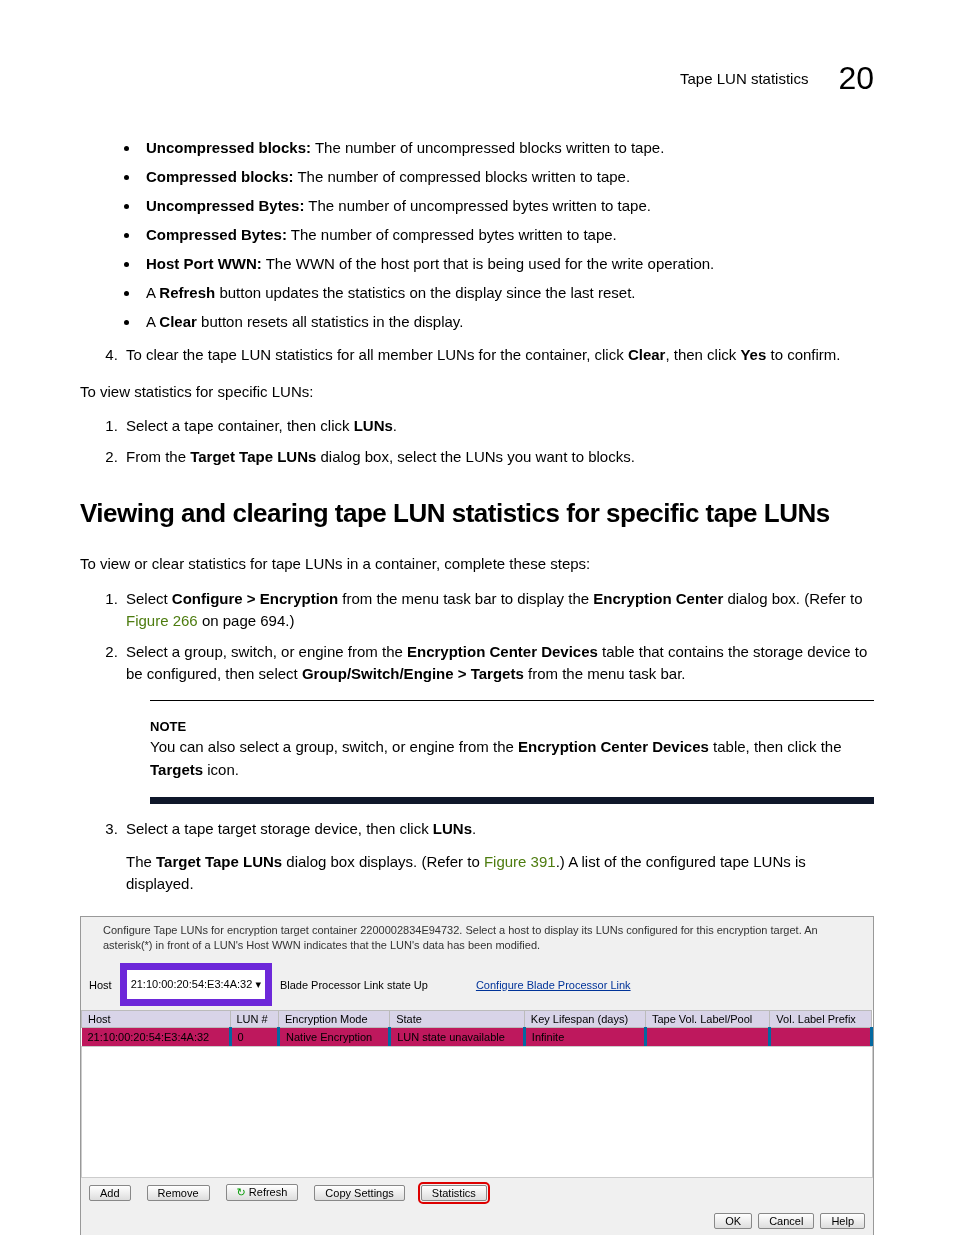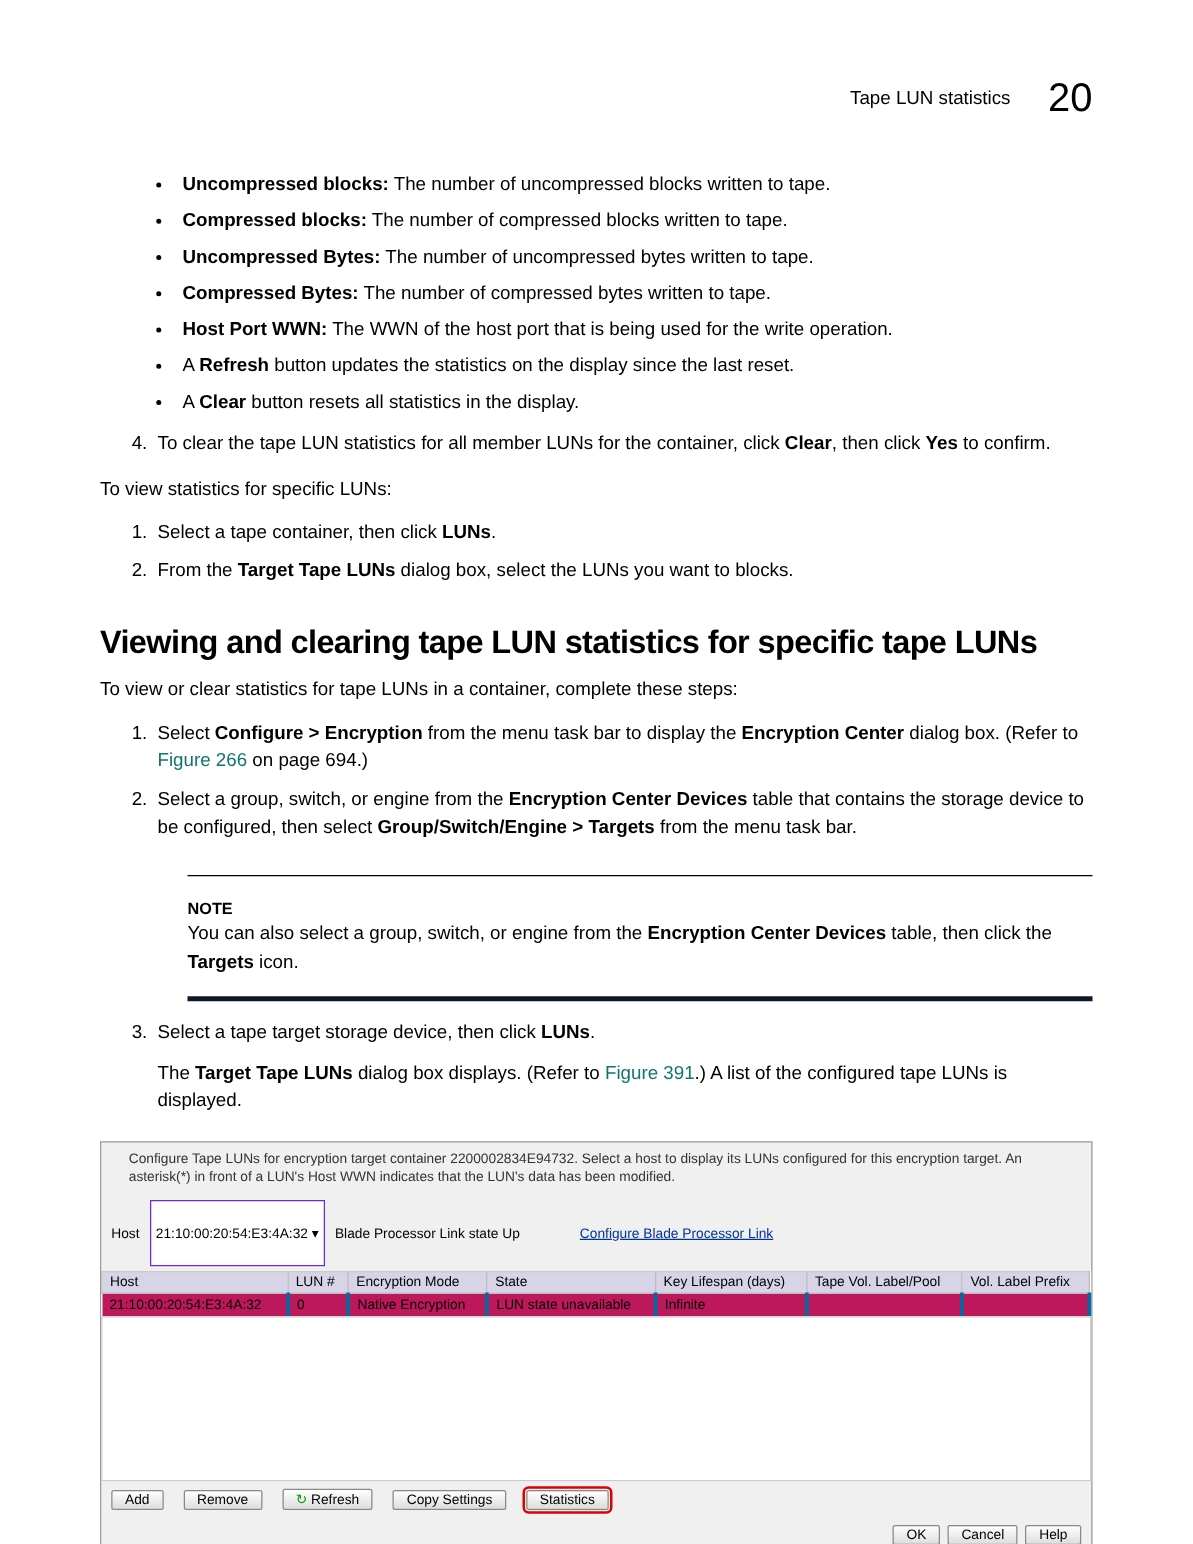--- a/index.html
+++ b/index.html
@@ -50,36 +50,36 @@
     line-height: 1.5;
   }
   .body-text {
     margin: 0 0 12px 0;
     line-height: 1.5;
   }
   h2.section-heading {
     font-family: "Arial Narrow", Arial, sans-serif;
     font-size: 26px;
     font-weight: bold;
-    margin: 30px 0 12px 0;
+    margin: 30px 0 24px 0;
     letter-spacing: -0.5px;
   }
   .note-block {
-    margin: 26px 0 14px 24px;
+    margin: 14px 0 14px 24px;
     border-top: 1px solid #000;
-    border-bottom: 4px solid #0f172a;
+    border-bottom: 7px solid #0f172a;
     padding: 16px 0;
     line-height: 1.5;
   }
   .note-label {
     font-weight: bold;
     font-size: 13px;
   }
   .bold { font-weight: bold; }
-  .link { color: #0f766e; }
+  .link { color: #4d7c0f; }
   .figure-wrap {
     margin: 20px 0 6px 0;
   }
   .dialog {
     border: 1px solid #999;
     background: #f0f0f0;
     font-size: 11px;
     width: 100%;
     box-sizing: border-box;
   }
@@ -90,22 +90,22 @@
   }
   .dialog-hostrow {
     display: flex;
     align-items: center;
     gap: 8px;
     padding: 4px 8px;
   }
   .dialog-hostrow .label { }
   .dialog-hostrow .val {
     background: #fff;
-    border: 1px solid #6d28d9;
-    padding: 19px 4px;
+    border: 7px solid #6d28d9;
+    padding: 8px 4px;
   }
   .dialog-table {
     width: 100%;
     border-collapse: collapse;
     font-size: 11px;
     background: #fff;
   }
   .dialog-table th {
     background: #d8d4e8;
     text-align: left;

